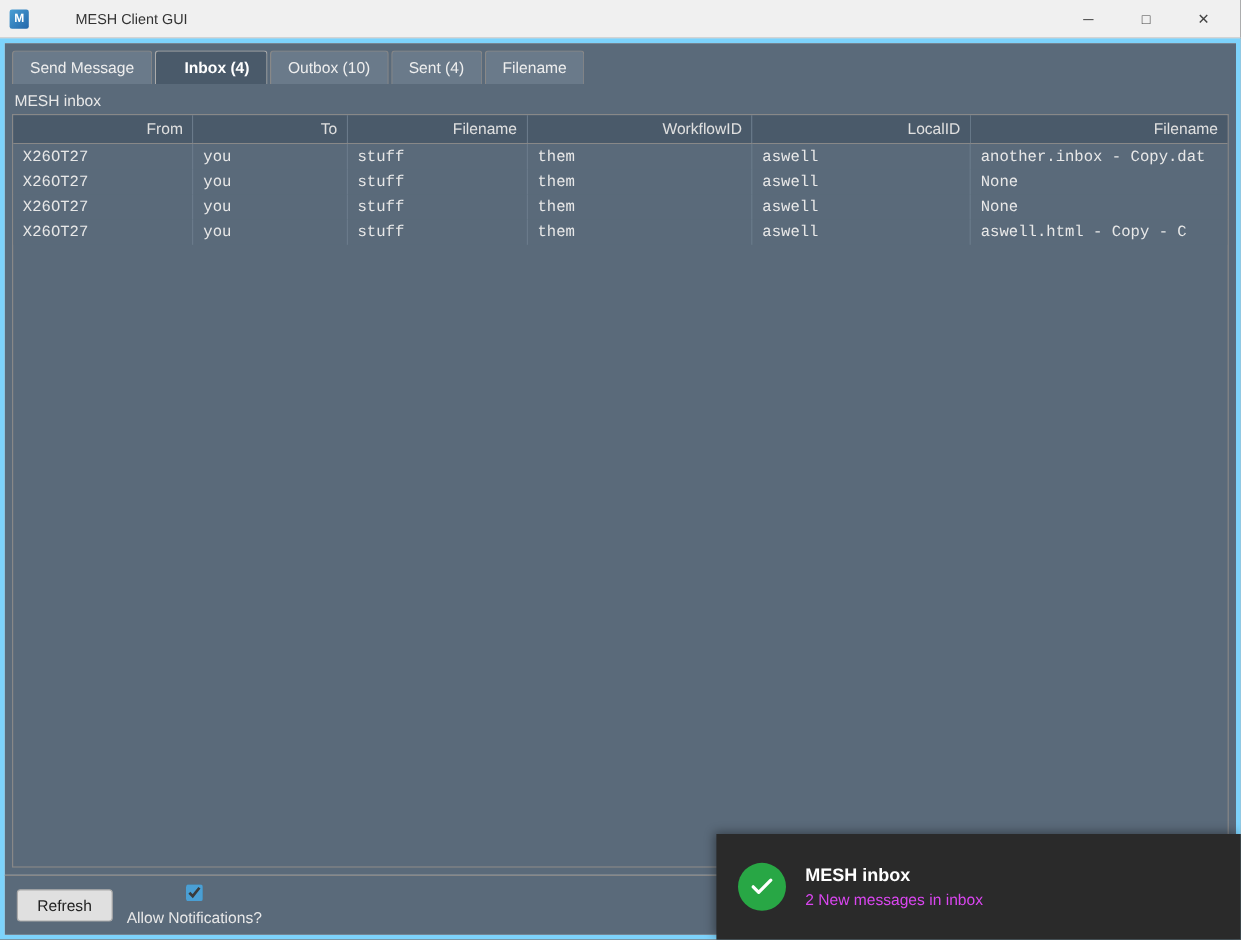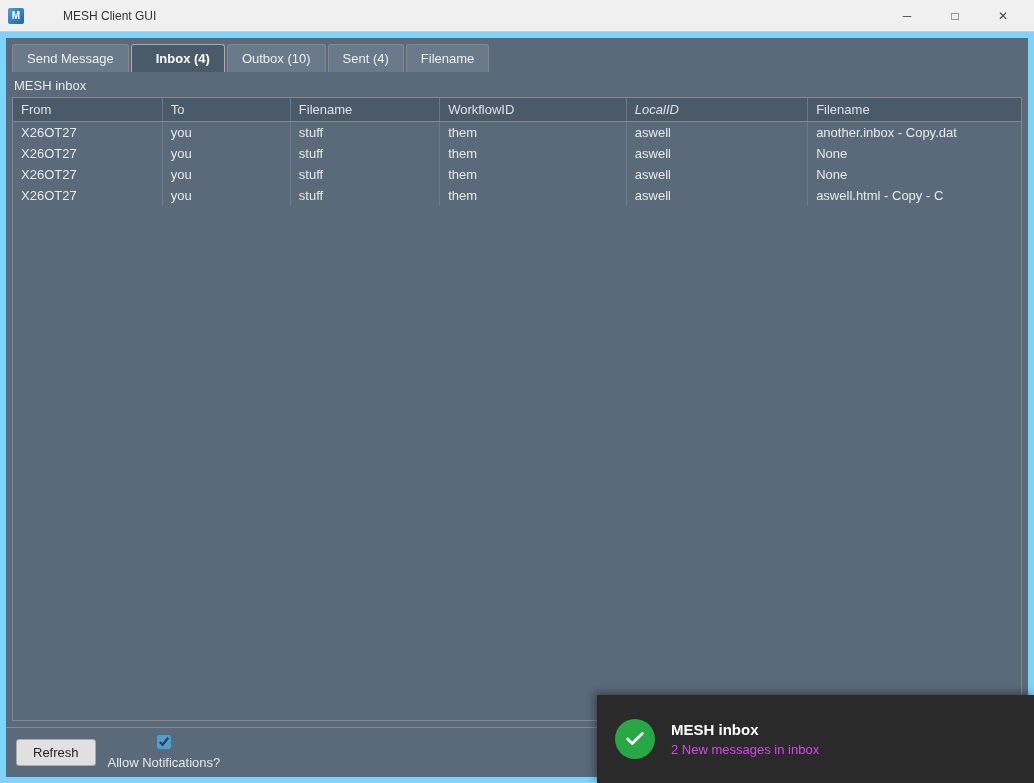--- a/index.html
+++ b/index.html
@@ -54,21 +54,21 @@
       display: flex;
       align-items: center;
       justify-content: center;
       font-size: 12px;
       color: #444;
     }
 
     
     .window {
       background: #ffffff;
-      border: 6px solid #7dd3fc;
+      border: 4px solid #7dd3fc;
       width: 1034px;
       height: 751px;
       display: flex;
       flex-direction: column;
     }
 
     
     .tab-bar {
       display: flex;
       align-items: flex-end;
@@ -124,53 +124,54 @@
     .inbox-table {
       width: 100%;
       border-collapse: collapse;
       table-layout: fixed;
     }
 
     .inbox-table thead th {
       background: #4a5a6a;
       color: #e0e0e0;
       padding: 4px 8px;
-      text-align: left;
+      text-align: right;
       border-right: 1px solid #6a7a8a;
       border-bottom: 1px solid #888;
       font-weight: normal;
       font-size: 13px;
       position: sticky;
       top: 0;
     }
     .inbox-table thead th:last-child { border-right: none; }
 
     .inbox-table tbody tr {
       background: #5a6a7a;
+      font-family: Liberation Mono, monospace;
     }
 
     .inbox-table tbody td {
       padding: 3px 8px;
       color: #e8e8e8;
       border-right: 1px solid #6a7a8a;
       font-size: 13px;
       white-space: nowrap;
       overflow: hidden;
       text-overflow: ellipsis;
     }
     .inbox-table tbody td:last-child {
       border-right: none;
     }
 
     
     .col-from     { width: 140px; }
     .col-to       { width: 120px; }
     .col-subject  { width: 140px; }
     .col-workflow { width: 175px; }
-    .col-local    { width: 170px; font-style: italic; }
+    .col-local    { width: 170px; }
     .col-filename { width: 200px; }
 
     
     .table-scroll-wrapper {
       flex: 1;
       overflow-y: auto;
       overflow-x: hidden;
     }
     .table-scroll-wrapper::-webkit-scrollbar { width: 16px; }
     .table-scroll-wrapper::-webkit-scrollbar-track { background: #b0b8c0; }

